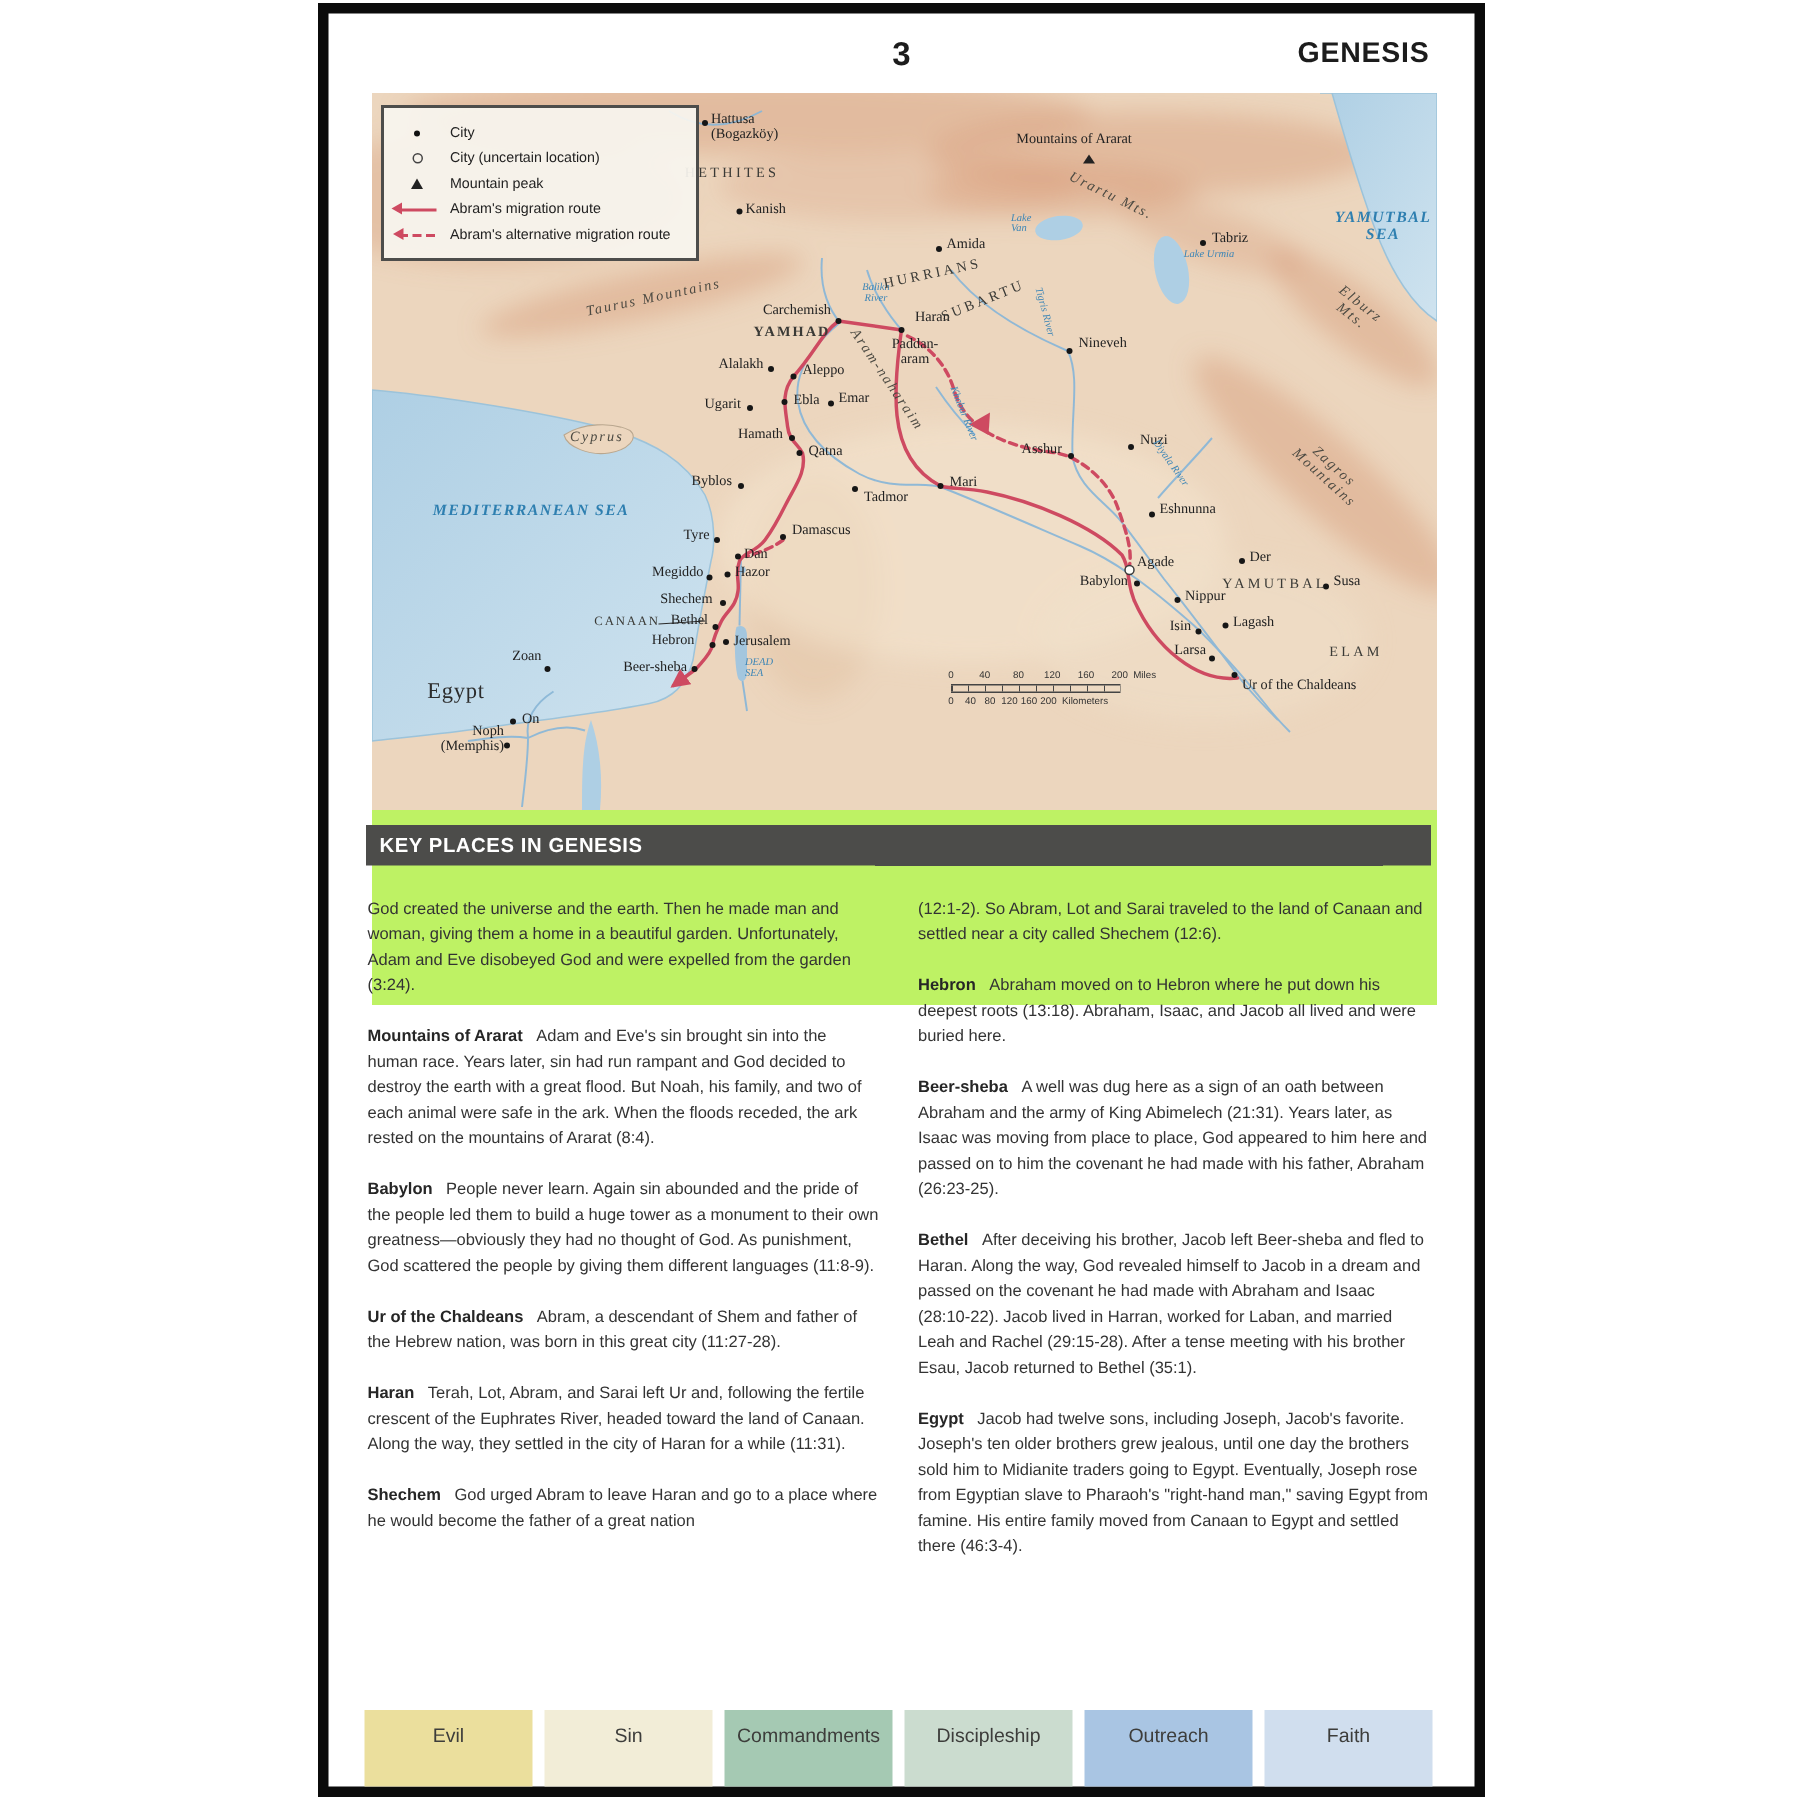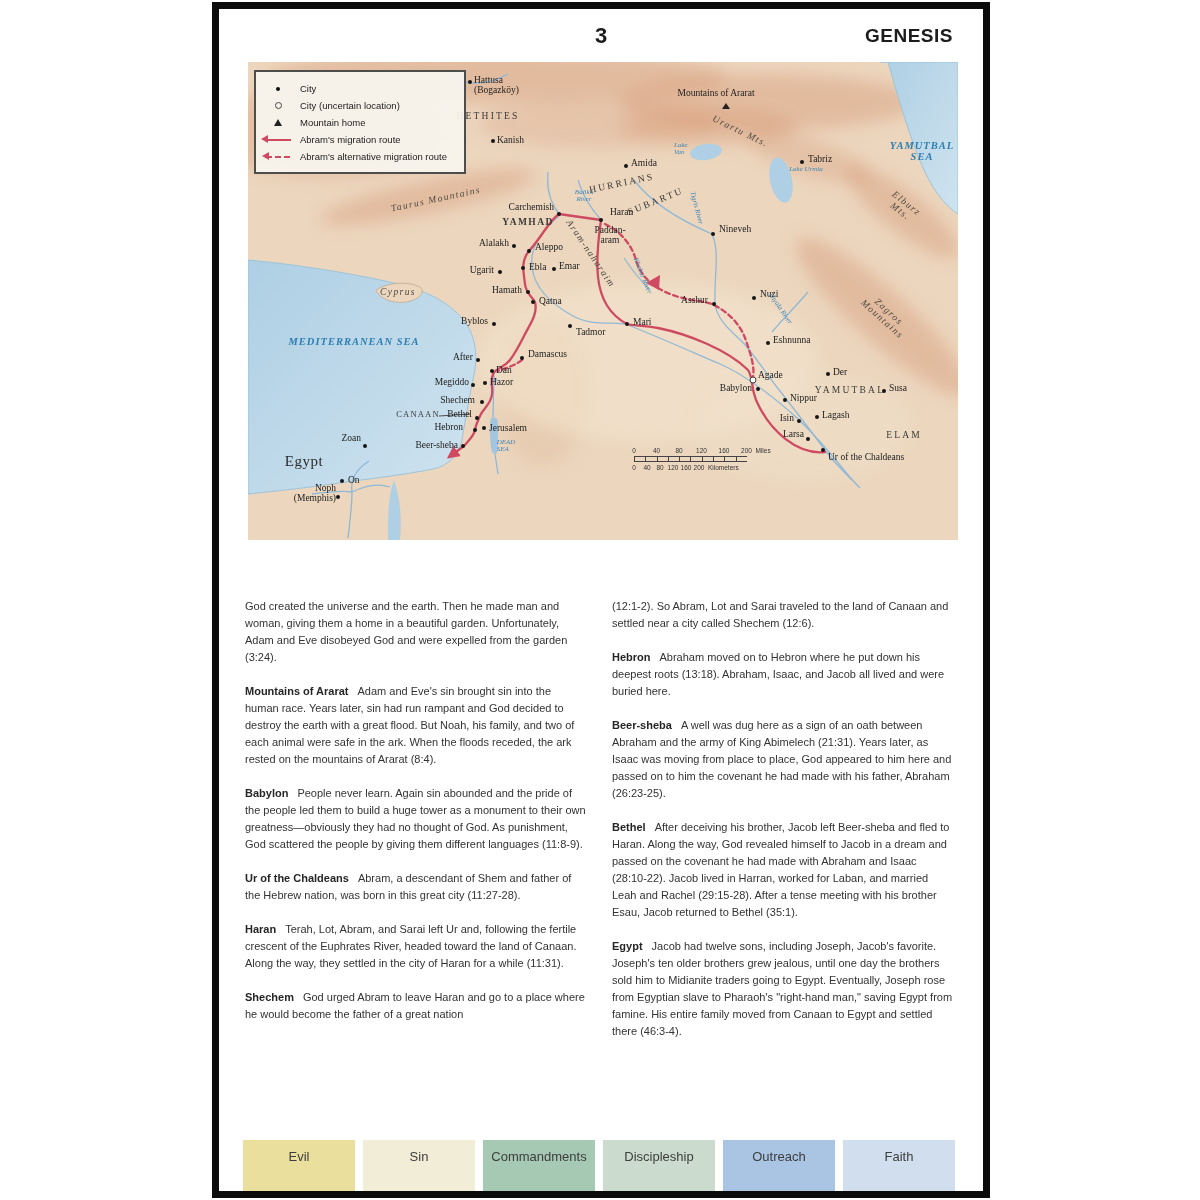--- a/index.html
+++ b/index.html
@@ -9,21 +9,21 @@
         border:7px solid #0b0b0b;box-sizing:border-box;background:#ffffff;}
 
   
   .hdr{position:absolute;left:0;top:14px;width:764px;height:26px;}
   .hdr .pnum{position:absolute;left:0;width:100%;text-align:center;
              font-size:22px;font-weight:bold;color:#1c1c1c;}
   .hdr .book{position:absolute;right:30px;top:2px;font-size:19px;font-weight:bold;
              letter-spacing:.5px;color:#1c1c1c;}
 
   
-  .map{position:absolute;left:29px;top:53px;width:710px;height:478px;background:#bef264;overflow:hidden;}
+  .map{position:absolute;left:29px;top:53px;width:710px;height:608px;background:#bef264;overflow:hidden;}
   .map svg{position:absolute;left:0;top:0;}
 
   .ml{position:absolute;white-space:pre-line;font-family:"Liberation Serif",serif;
       color:#222;line-height:1.04;z-index:4;pointer-events:none;}
   .ml.city{font-size:9.5px;}
   .ml.region{font-size:9.5px;letter-spacing:2.2px;color:#3a3a36;}
   .ml.rb{font-weight:bold;letter-spacing:1.4px;}
   .ml.rs{font-size:8.5px;letter-spacing:1.2px;}
   .ml.mtn{font-style:italic;font-size:9.5px;letter-spacing:1.4px;color:#4c4a42;}
   .ml.sea{font-style:italic;font-weight:bold;font-size:10.5px;letter-spacing:1px;color:#2e7fb0;}
@@ -188,21 +188,21 @@
         <span class="ml city" style="right: 464px; top: 204px; text-align: right;">Ugarit</span>
         <span class="ml mtn" style="left: 150px; top: 231px; text-align: center; transform: translate(-50%, -50%);">Cyprus</span>
         <span class="ml city" style="right: 436px; top: 224px; text-align: right;">Hamath</span>
         <span class="ml city" style="left: 291px; top: 235px;">Qatna</span>
         <span class="ml city" style="right: 470px; top: 255px; text-align: right;">Byblos</span>
         <span class="ml city" style="left: 328px; top: 266px;">Tadmor</span>
         <span class="ml city" style="left: 385px; top: 256px;">Mari</span>
         <span class="ml city" style="right: 250px; top: 234px; text-align: right;">Asshur</span>
         <span class="ml city" style="left: 512px; top: 228px;">Nuzi</span>
         <span class="ml sea" style="left: 106px; top: 280px; text-align: center; transform: translate(-50%, -50%);">MEDITERRANEAN  SEA</span>
-        <span class="ml city" style="right: 485px; top: 291px; text-align: right;">After</span>
+        <span class="ml city" style="right: 485px; top: 291px; text-align: right;">Tyre</span>
         <span class="ml city" style="left: 280px; top: 288px;">Damascus</span>
         <span class="ml city" style="left: 248px; top: 304px;">Dan</span>
         <span class="ml city" style="right: 489px; top: 316px; text-align: right;">Megiddo</span>
         <span class="ml city" style="left: 242px; top: 316px;">Hazor</span>
         <span class="ml city" style="left: 525px; top: 274px;">Eshnunna</span>
         <span class="ml riv" style="left: 532px; top: 247px; text-align: center; transform: translate(-50%, -50%) rotate(55deg);">Diyala River</span>
         <span class="ml mtn" style="left: 637px; top: 254px; text-align: center; transform: translate(-50%, -50%) rotate(42deg);">Zagros Mountains</span>
         <span class="ml city" style="right: 483px; top: 334px; text-align: right;">Shechem</span>
         <span class="ml region rs" style="left: 170px; top: 352px; text-align: center; transform: translate(-50%, -50%);">CANAAN</span>
         <span class="ml city" style="right: 486px; top: 348px; text-align: right;">Bethel</span>
@@ -240,21 +240,21 @@
           <div class="lrow">
             <span class="lsym">
               <i class="s-open"></i>
             </span>
             <span>City (uncertain location)</span>
           </div>
           <div class="lrow">
             <span class="lsym">
               <i class="s-peak"></i>
             </span>
-            <span>Mountain home</span>
+            <span>Mountain peak</span>
           </div>
           <div class="lrow">
             <span class="lsym">
               <i class="s-rsolid"></i>
             </span>
             <span>Abram's migration route</span>
           </div>
           <div class="lrow">
             <span class="lsym">
               <i class="s-rdash"></i>
@@ -323,20 +323,21 @@
       <i class="dot" style="left: 227px; top: 368px;"></i>
       <i class="dot" style="left: 236px; top: 366px;"></i>
       <i class="dot" style="left: 215px; top: 384px;"></i>
       <i class="dot" style="left: 117px; top: 384px;"></i>
       <i class="dot" style="left: 94px; top: 419px;"></i>
       <i class="dot" style="left: 90px; top: 435px;"></i>
       <i class="dot o" style="left: 505px; top: 318px;"></i>
       <i class="dot p" style="left: 478px; top: 44px;"></i>
     </div>
 
+  <div class="secbar">KEY PLACES IN GENESIS</div>
 
   <div class="col left" id="col-left">
       <p class="para">God created the universe and the earth. Then he made man and woman, giving them a home in a beautiful garden. Unfortunately, Adam and Eve disobeyed God and were expelled from the garden (3:24).</p>
       <p class="para"><b class="lead">Mountains of Ararat</b>Adam and Eve's sin brought sin into the human race. Years later, sin had run rampant and God decided to destroy the earth with a great flood. But Noah, his family, and two of each animal were safe in the ark. When the floods receded, the ark rested on the mountains of Ararat (8:4).</p>
       <p class="para"><b class="lead">Babylon</b>People never learn. Again sin abounded and the pride of the people led them to build a huge tower as a monument to their own greatness—obviously they had no thought of God. As punishment, God scattered the people by giving them different languages (11:8-9).</p>
       <p class="para"><b class="lead">Ur of the Chaldeans</b>Abram, a descendant of Shem and father of the Hebrew nation, was born in this great city (11:27-28).</p>
       <p class="para"><b class="lead">Haran</b>Terah, Lot, Abram, and Sarai left Ur and, following the fertile crescent of the Euphrates River, headed toward the land of Canaan. Along the way, they settled in the city of Haran for a while (11:31).</p>
       <p class="para"><b class="lead">Shechem</b>God urged Abram to leave Haran and go to a place where he would become the father of a great nation</p>
     </div>
   <div class="col right" id="col-right">

